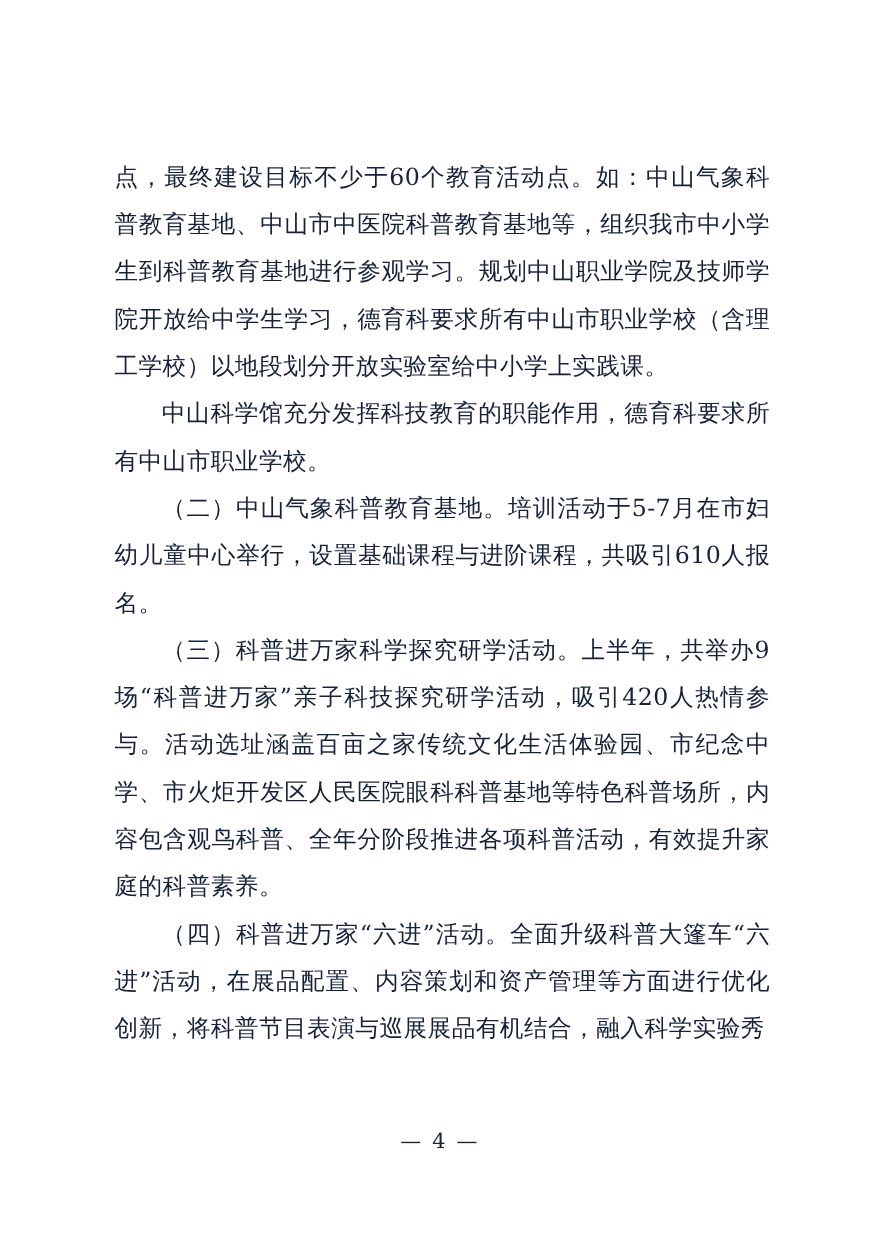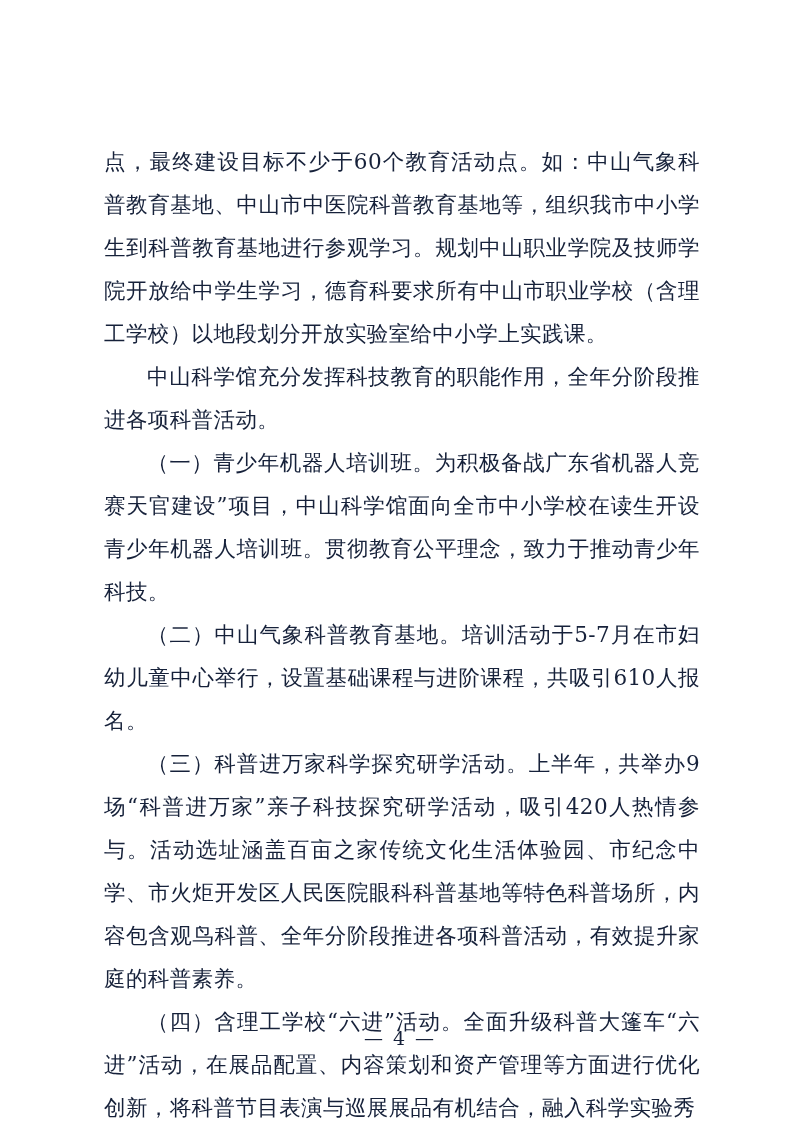--- a/index.html
+++ b/index.html
@@ -50,23 +50,22 @@
     letter-spacing: 2px;
     font-family: "DejaVu Serif", "Liberation Serif", serif;
   }
 </style>
 </head>
 <body>
 
 <div class="page">
   <div class="doc-body">
     <p class="para">点，最终建设目标不少于60个教育活动点。如：中山气象科普教育基地、中山市中医院科普教育基地等，组织我市中小学生到科普教育基地进行参观学习。规划中山职业学院及技师学院开放给中学生学习，德育科要求所有中山市职业学校（含理工学校）以地段划分开放实验室给中小学上实践课。</p>
-    <p class="para indent">中山科学馆充分发挥科技教育的职能作用，全年分阶段推进各项科普活动。</p>
-    <p class="para indent">（一）青少年机器人培训班。为积极备战广东省机器人竞赛天官建设”项目，中山科学馆面向全市中小学校在读生开设青少年机器人培训班。贯彻教育公平理念，致力于推动青少年科技。</p>
+    <p class="para indent">中山科学馆充分发挥科技教育的职能作用，德育科要求所有中山市职业学校。</p>
     <p class="para indent">（二）中山气象科普教育基地。培训活动于5-7月在市妇幼儿童中心举行，设置基础课程与进阶课程，共吸引610人报名。</p>
     <p class="para indent">（三）科普进万家科学探究研学活动。上半年，共举办9场“科普进万家”亲子科技探究研学活动，吸引420人热情参与。活动选址涵盖百亩之家传统文化生活体验园、市纪念中学、市火炬开发区人民医院眼科科普基地等特色科普场所，内容包含观鸟科普、全年分阶段推进各项科普活动，有效提升家庭的科普素养。</p>
-    <p class="para indent">（四）含理工学校“六进”活动。全面升级科普大篷车“六进”活动，在展品配置、内容策划和资产管理等方面进行优化创新，将科普节目表演与巡展展品有机结合，融入科学实验秀</p>
+    <p class="para indent">（四）科普进万家“六进”活动。全面升级科普大篷车“六进”活动，在展品配置、内容策划和资产管理等方面进行优化创新，将科普节目表演与巡展展品有机结合，融入科学实验秀</p>
   </div>
 </div>
 
 <div class="footer">
   <span>— 4 —</span>
 </div>
 
 </body></html>

